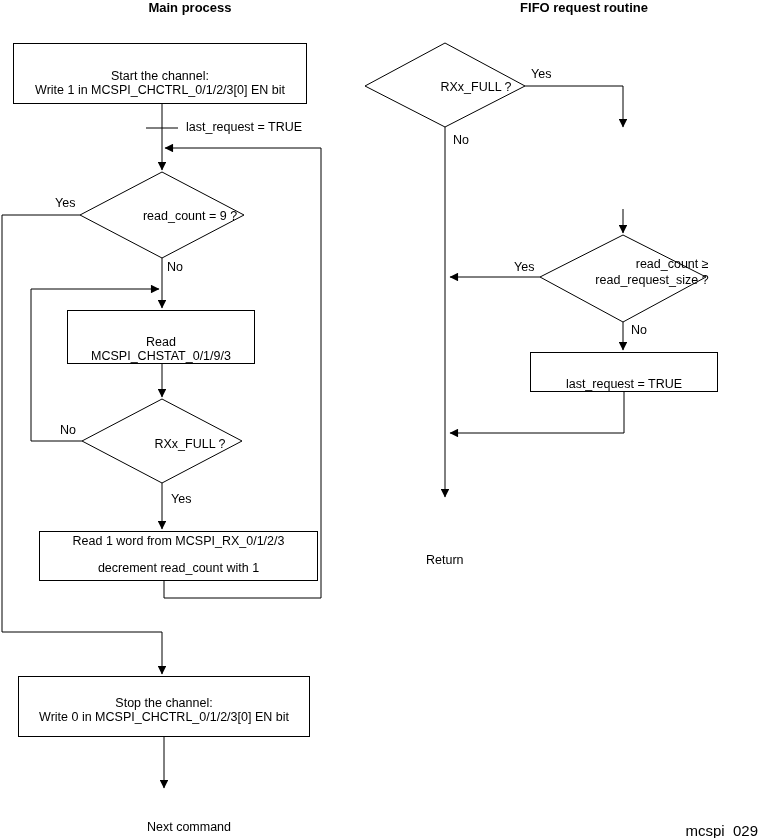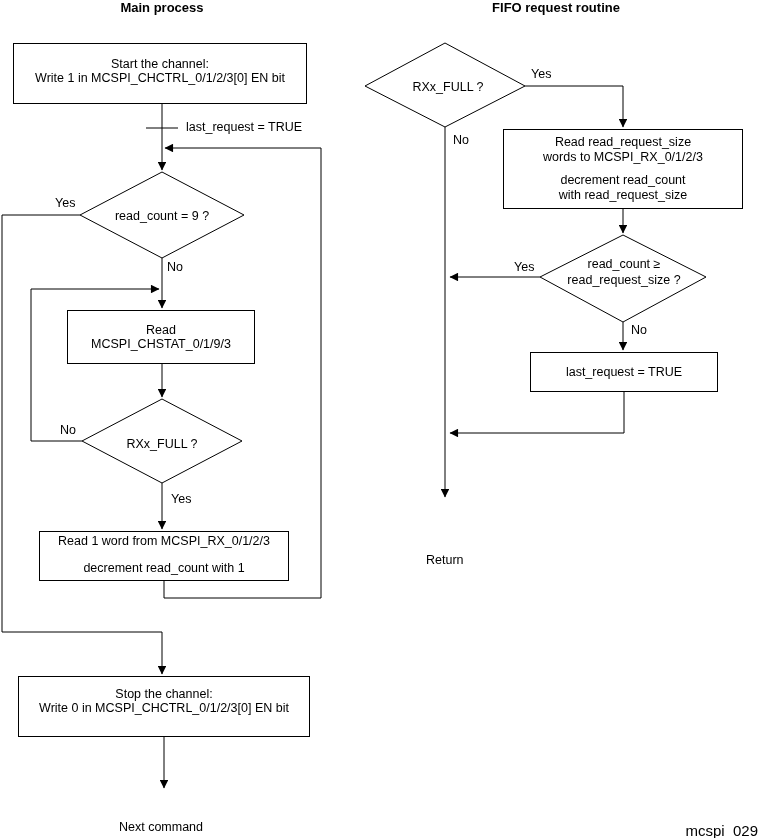--- a/index.html
+++ b/index.html
@@ -3,25 +3,25 @@
 <meta charset="utf-8">
 <style>
   html,body{margin:0;padding:0;background:#ffffff;}
   .canvas{
     position:relative;width:761px;height:838px;background:#ffffff;
     font-family:"Liberation Sans","DejaVu Sans",sans-serif;
     color:#000000;overflow:hidden;
   }
   .canvas svg{position:absolute;left:0;top:0;}
   .lbl{position:absolute;font-size:12.5px;line-height:15px;white-space:nowrap;}
-  .ctr{transform:translateX(-50%);text-align:center;}
+  .ctr{transform:translateX(-50%);text-align:right;margin-left:28px;}
   .title{font-weight:bold;font-size:13px;}
   .box{
     position:absolute;border:1px solid #000;background:#fff;box-sizing:border-box;
-    display:flex;flex-direction:column;align-items:center;justify-content:center;
+    display:flex;flex-direction:column;align-items:center;justify-content:flex-end;
     font-size:12.5px;text-align:center;
   }
   .box .bline{position:absolute;left:0;width:100%;text-align:center;line-height:15px;}
   .figid{position:absolute;font-size:15px;}
 </style>
 </head>
 <body>
 
 <div class="canvas">
 
@@ -74,44 +74,38 @@
 
   <div class="box" style="left:67px;top:310px;width:188px;height:54px;">
     <div>Read</div>
     <div>MCSPI_CHSTAT_0/1/9/3</div>
   </div>
 
   <div class="lbl" style="left:60px;top:423px;">No</div>
   <div class="lbl ctr" style="left:162px;top:437px;">RXx_FULL ?</div>
   <div class="lbl" style="left:171px;top:492px;">Yes</div>
 
-  <div class="box" style="left:39px;top:531px;width:250px;height:50px;">
+  <div class="box" style="left:39px;top:531px;width:279px;height:50px;">
     <div class="bline" style="top:2px;">Read 1 word from MCSPI_RX_0/1/2/3</div>
     <div class="bline" style="top:29px;">decrement read_count with 1</div>
   </div>
 
   <div class="box" style="left:18px;top:676px;width:292px;height:61px;padding-bottom:12px;">
     <div>Stop the channel:</div>
     <div>Write 0 in MCSPI_CHCTRL_0/1/2/3[0] EN bit</div>
   </div>
 
   <div class="lbl ctr" style="left:161px;top:820px;">Next command</div>
 
   <div class="lbl ctr title" style="left:556px;top:0px;">FIFO request routine</div>
 
   <div class="lbl ctr" style="left:448px;top:80px;">RXx_FULL ?</div>
   <div class="lbl" style="left:531px;top:67px;">Yes</div>
   <div class="lbl" style="left:453px;top:133px;">No</div>
 
-  <div class="box" style="left:503px;top:129px;width:240px;height:80px;">
-    <div class="bline" style="top:5px;">Read read_request_size</div>
-    <div class="bline" style="top:20px;">words to MCSPI_RX_0/1/2/3</div>
-    <div class="bline" style="top:43px;">decrement read_count</div>
-    <div class="bline" style="top:58px;">with read_request_size</div>
-  </div>
 
   <div class="lbl ctr" style="left:624px;top:256px;line-height:16px;">
     <div>read_count ≥</div>
     <div>read_request_size ?</div>
   </div>
   <div class="lbl" style="left:514px;top:260px;">Yes</div>
   <div class="lbl" style="left:631px;top:323px;">No</div>
 
   <div class="box" style="left:530px;top:352px;width:188px;height:40px;">
     <div>last_request = TRUE</div>

